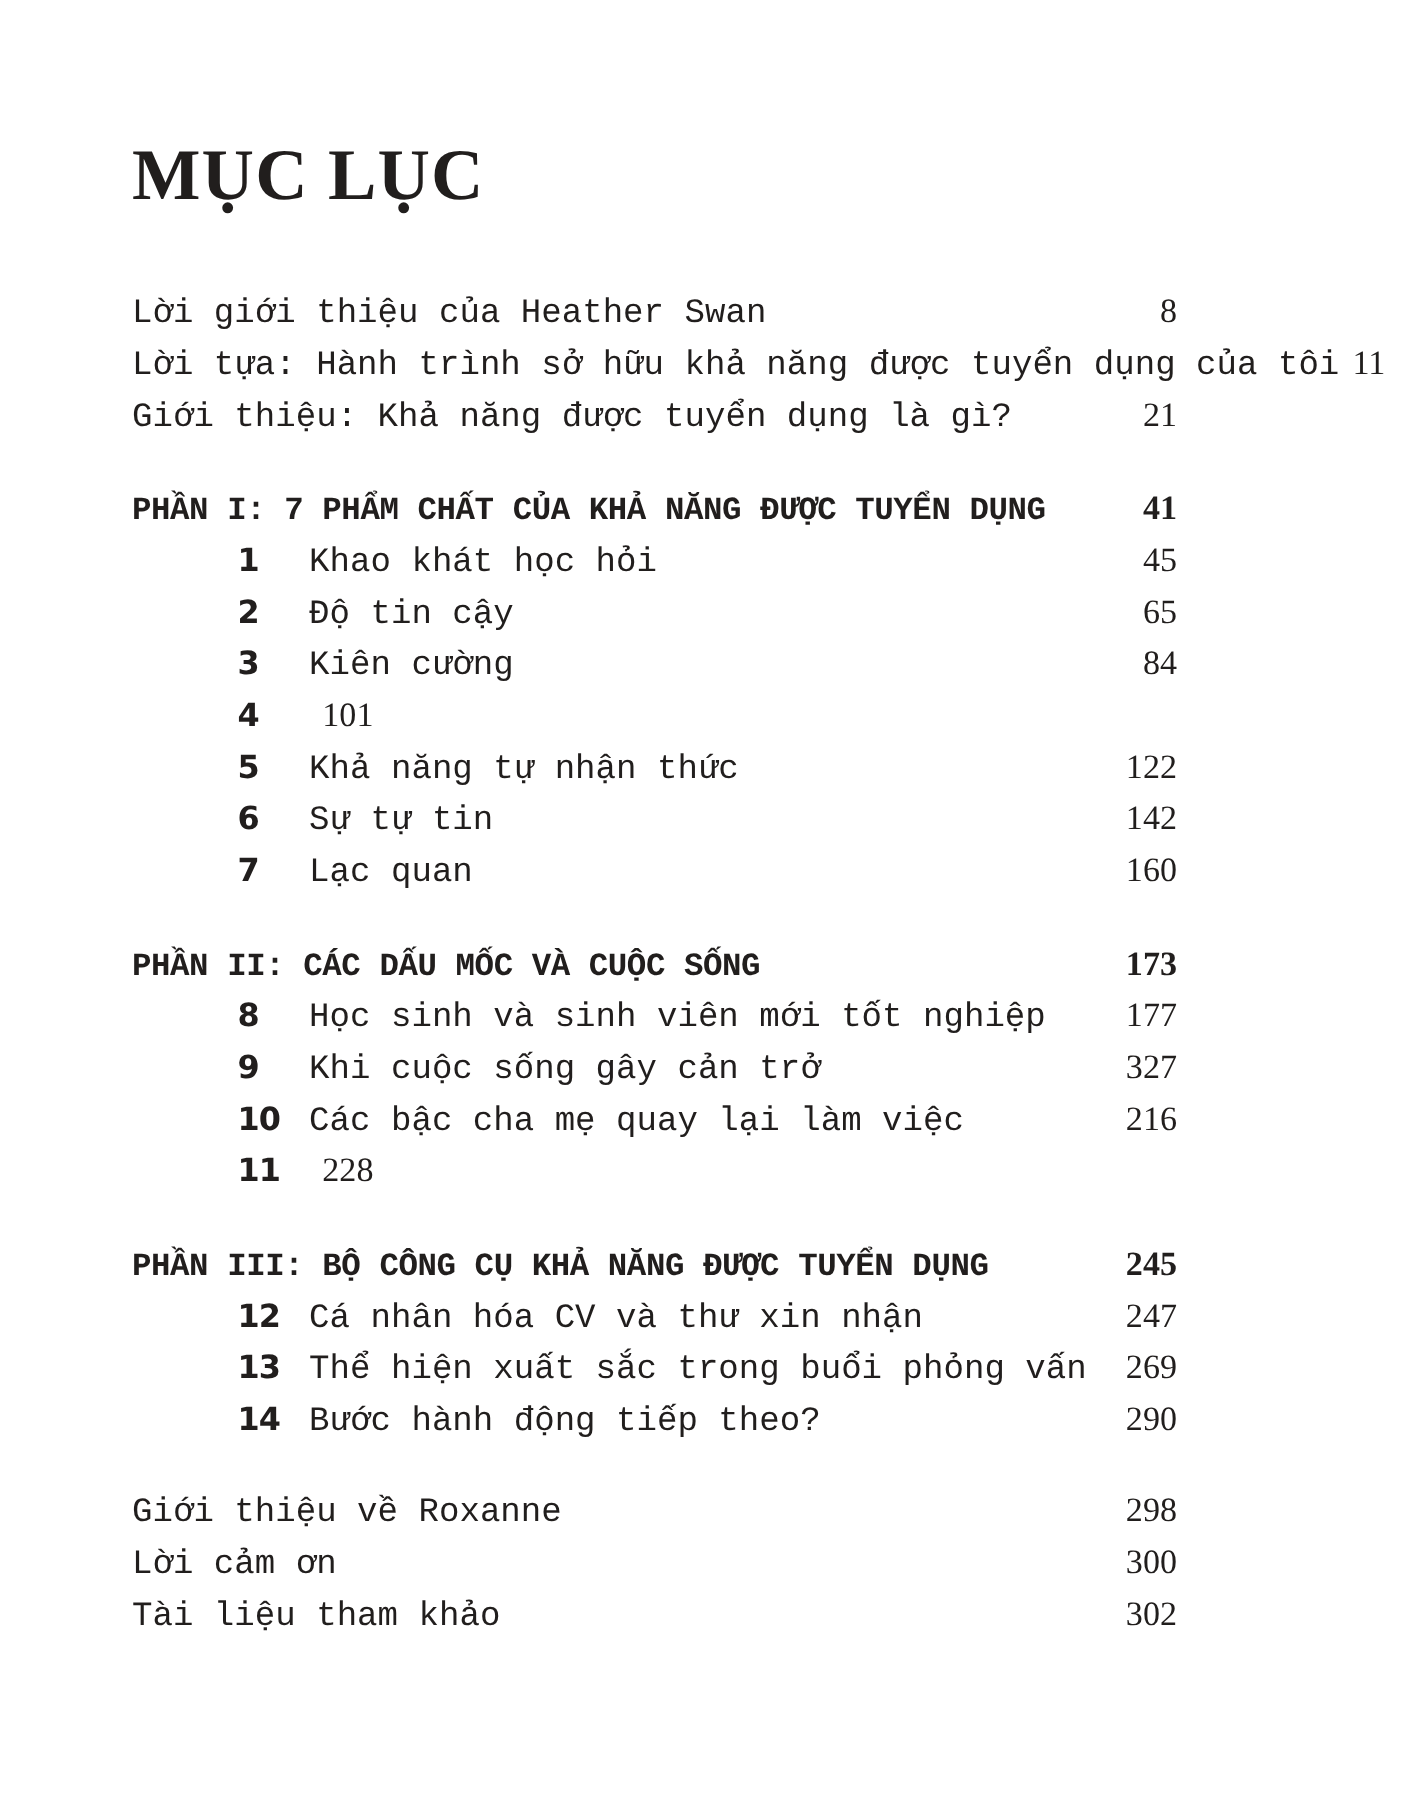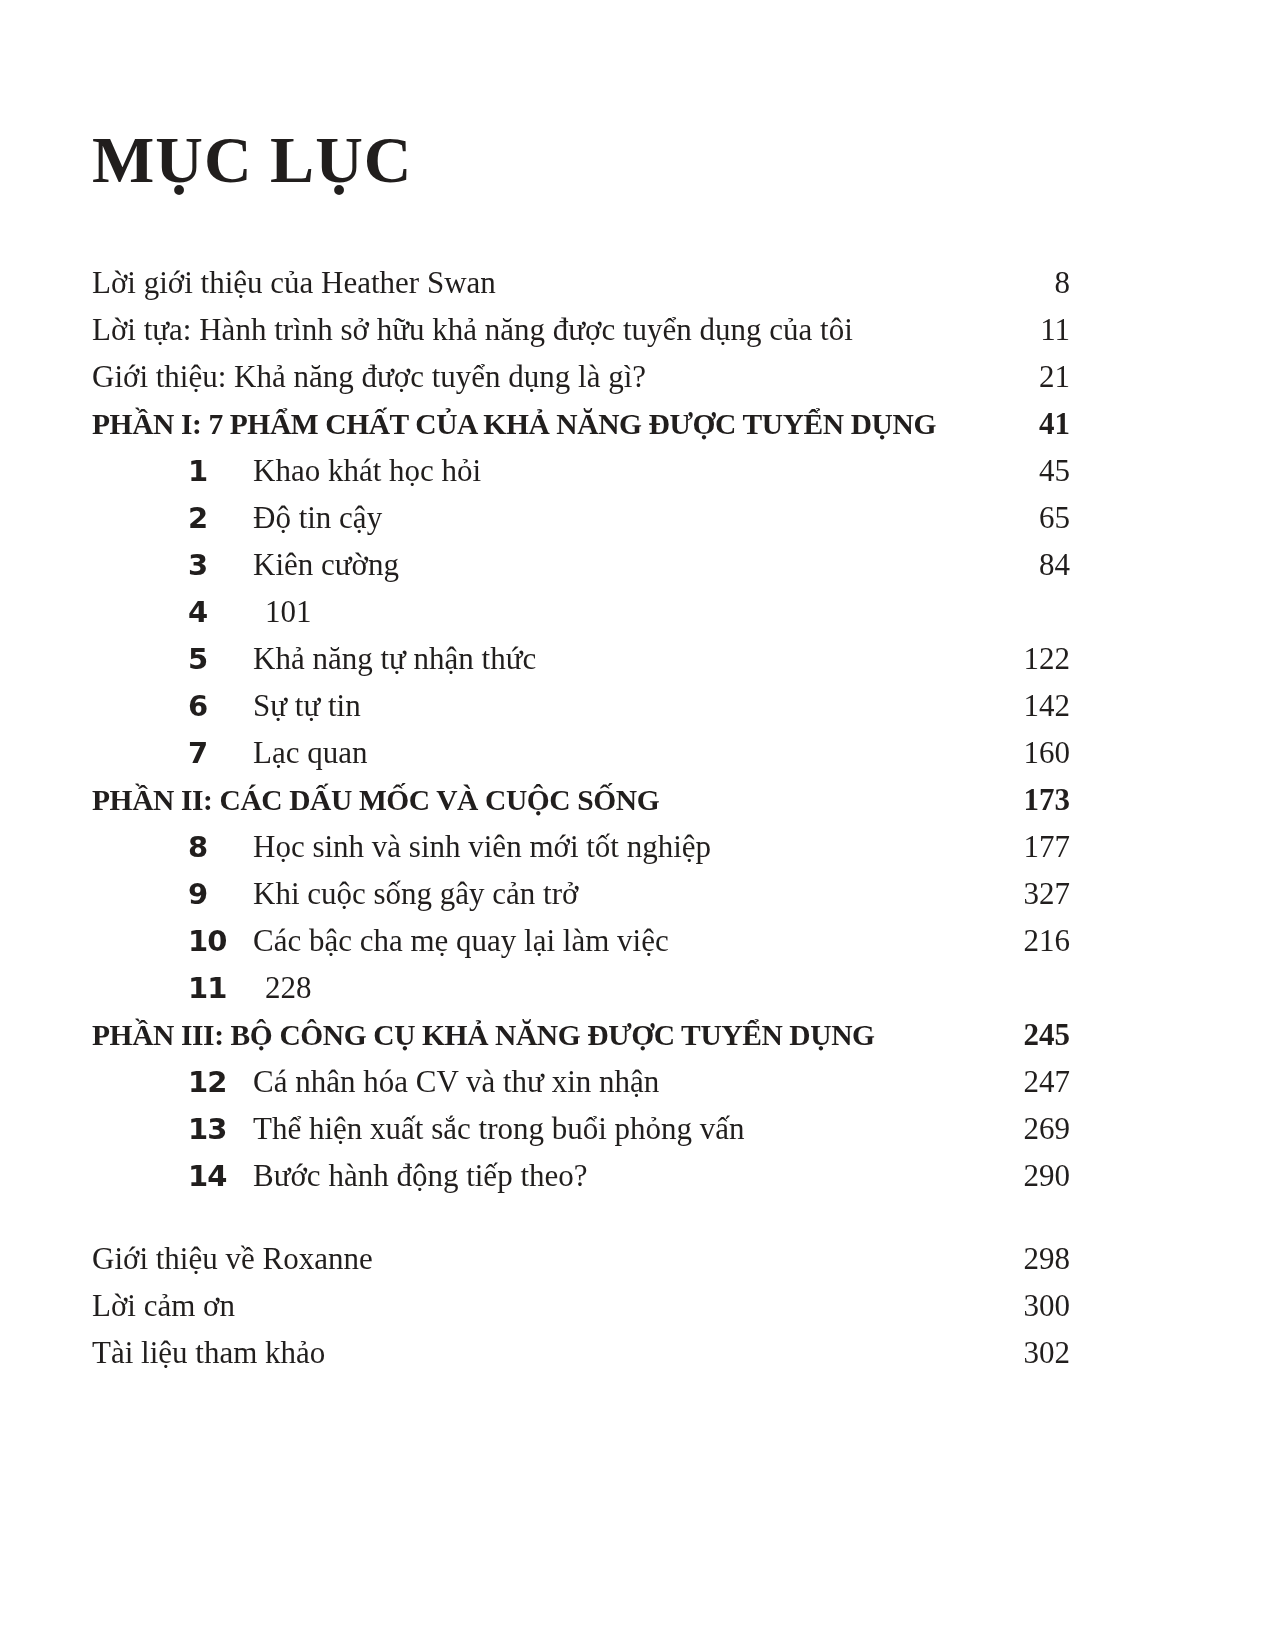--- a/index.html
+++ b/index.html
@@ -11,46 +11,48 @@
     width: 1275px;
     height: 1650px;
     font-family: "Liberation Serif", serif;
     color: #211e1d;
     overflow: hidden;
   }
   .page {
     box-sizing: border-box;
     width: 1275px;
     height: 1650px;
-    padding: 125px 205px 0 92px;
+    padding: 125px 205px 0 120px;
   }
   .page-title {
     font-size: 66px;
     line-height: 70px;
     font-weight: 600;
     letter-spacing: 1px;
     margin: 0 0 64px 0;
   }
   .row {
     display: flex;
     align-items: baseline;
     height: 47px;
     line-height: 47px;
     font-size: 31px;
     white-space: nowrap;
   }
   .row .label {
     flex: 1;
     overflow: visible;
+    font-family: Liberation Mono, monospace;
   }
   .row .pagenum {
     margin-left: 12px;
     text-align: right;
   }
   .section-heading-row {
+    margin-top: 38px;
     font-weight: bold;
   }
   .section-heading-row .label {
     font-size: 29.5px;
     letter-spacing: -0.4px;
   }
   .chapter-row .num {
     display: inline-block;
     width: 65px;
     margin-left: 96px;

